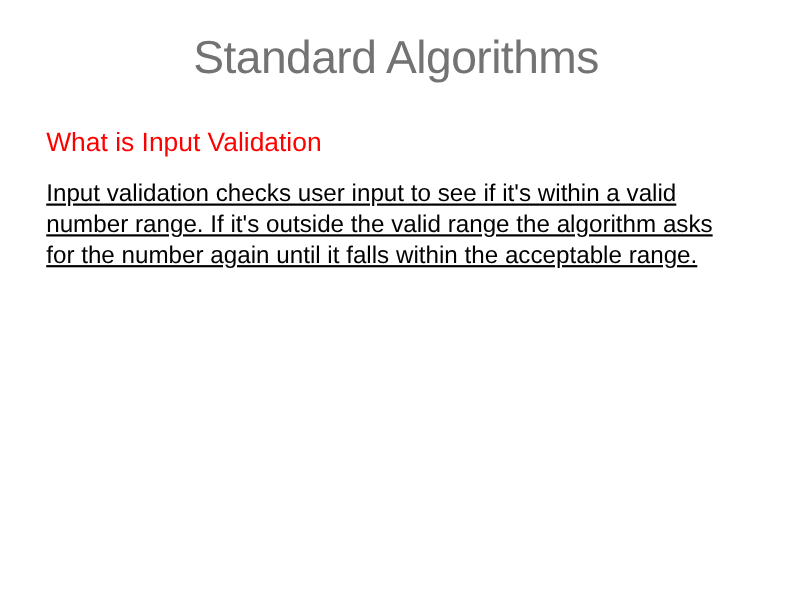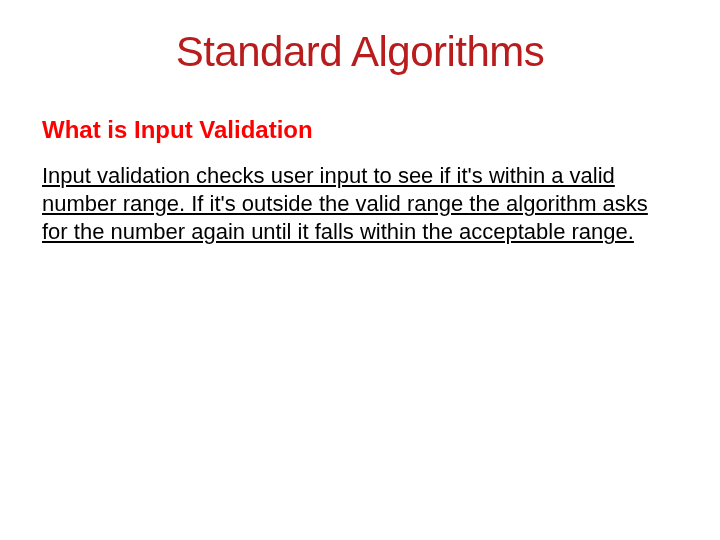--- a/index.html
+++ b/index.html
@@ -7,27 +7,27 @@
       width: 720px;
       height: 540px;
       background: #ffffff;
       font-family: Arial, Helvetica, sans-serif;
       position: relative;
     }
     .title {
       text-align: center;
       font-size: 42px;
       font-weight: 400;
-      color: #b91c1c;
+      color: #737373;
       padding-top: 28px;
       letter-spacing: -0.5px;
     }
     .subtitle {
       font-size: 24px;
-      font-weight: 700;
+      font-weight: 400;
       color: #ff0000;
       padding-left: 42px;
       padding-top: 40px;
     }
     .body-text {
       font-size: 22px;
       font-weight: 400;
       color: #000000;
       padding-left: 42px;
       padding-right: 60px;

